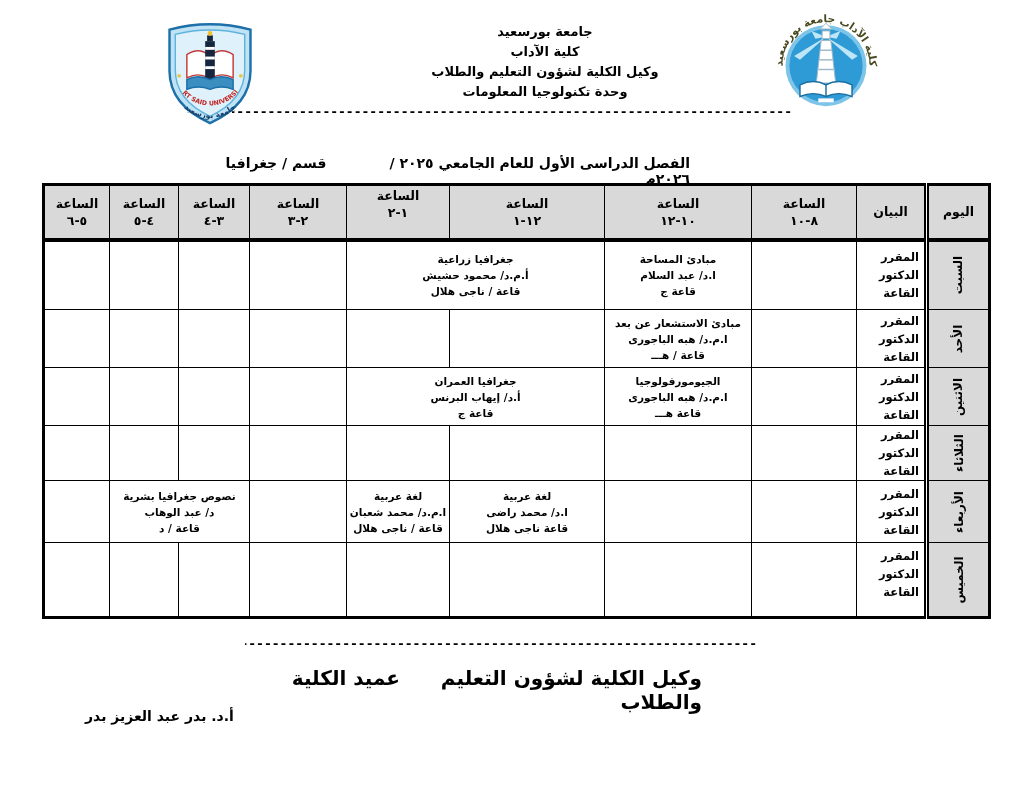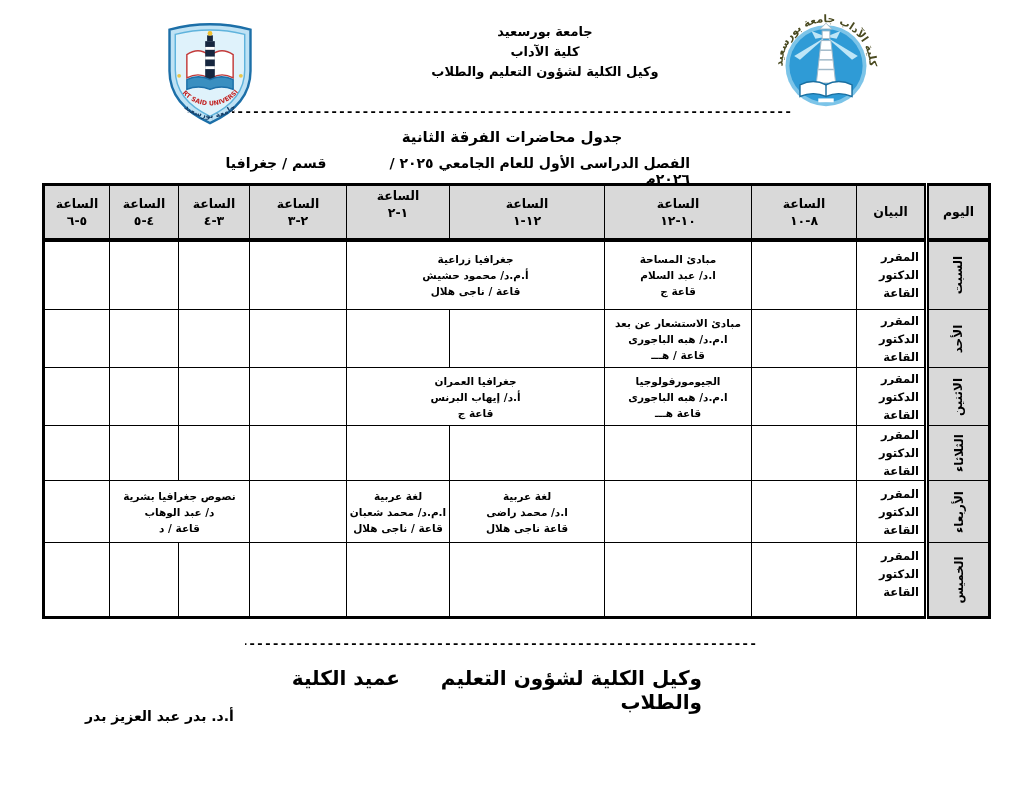--- a/index.html
+++ b/index.html
@@ -104,25 +104,25 @@
       <text font-size="11" font-weight="bold" fill="#4a4a20">
         <textPath href="#facArc" startOffset="50%" text-anchor="middle">كلية الآداب جامعة بورسعيد</textPath>
       </text>
     </svg>
   </div>
 
   <div class="abs org-block">
     <div>جامعة بورسعيد</div>
     <div>كلية الآداب</div>
     <div>وكيل الكلية لشؤون التعليم والطلاب</div>
+    <div>وحدة تكنولوجيا المعلومات</div>
   </div>
 
   <div class="abs divider divider-top">----------------------------------------------------------------------------------------------------</div>
 
-  <div class="abs page-title">جدول محاضرات الفرقة الثانية</div>
   <div class="abs subtitle">الفصل الدراسى الأول للعام الجامعي ٢٠٢٥ /٢٠٢٦م</div>
   <div class="abs department">قسم / جغرافيا</div>
 
   <table class="sched">
     <colgroup>
       <col style="width:63px">
         <col style="width:70px">
         <col style="width:105px">
       <col style="width:147px">
         <col style="width:155px">

